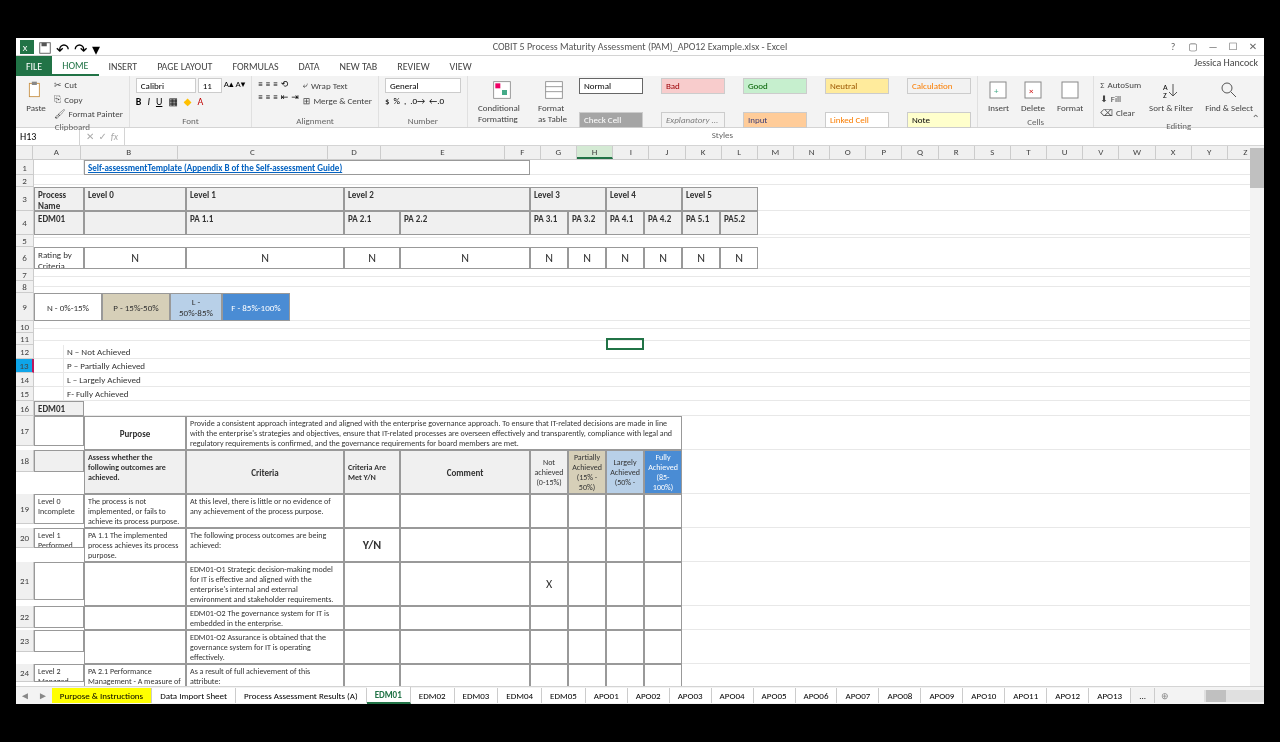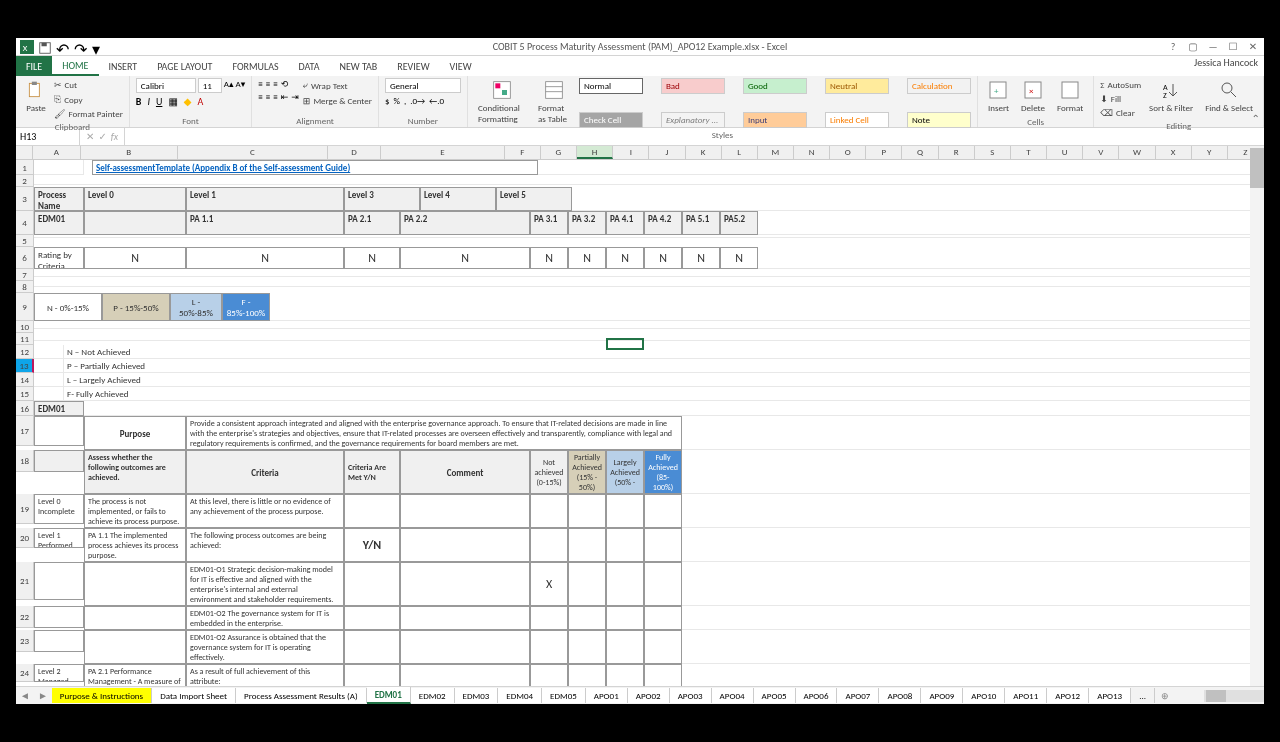--- a/index.html
+++ b/index.html
@@ -57,21 +57,21 @@
 .colhdr .ch { border-right: 1px solid #ccc; text-align: center; color: #444; }
 .colhdr .ch.sel { background: #d4ead4; border-bottom: 2px solid #217346; }
 .rows { position: relative; }
 .row { display: flex; align-items: stretch; }
 .row .rn { width: 18px; background: #f0f0f0; border-right: 1px solid #ccc; border-bottom: 1px solid #ccc; font-size: 9px; text-align: center; color: #444; display: flex; align-items: center; justify-content: center; }
 .row .rn.sel { background: #0ea5e9; border-right: 2px solid #be185d; }
 .cell { border-right: 1px solid #e8e8e8; border-bottom: 1px solid #e8e8e8; font-size: 9px; padding: 1px 3px; color: #333; overflow: hidden; display: flex; align-items: flex-start; }
 .bcell { border: 1px solid #999; }
 .hdrcell { background: #f0f0f0; font-weight: bold; }
 .center { justify-content: center; align-items: center; }
-.link { color: #0563c1; text-decoration: underline; font-weight: bold; margin-left: 8px; }
+.link { color: #0563c1; text-decoration: underline; font-weight: bold; }
 .leg-n { background: #fff; text-align: center; justify-content: center; align-items: center; font-size: 9px; }
 .leg-p { background: #d6cfb8; text-align: center; justify-content: center; align-items: center; font-size: 9px; }
 .leg-l { background: #b8d0e8; text-align: center; justify-content: center; align-items: center; font-size: 9px; }
 .leg-f { background: #4a8cd4; color: #fff; text-align: center; justify-content: center; align-items: center; font-size: 9px; }
 .crit-na { background: #f0f0f0; font-size: 8px; text-align: center; }
 .crit-pa { background: #d6cfb8; font-size: 8px; text-align: center; }
 .crit-la { background: #b8d0e8; font-size: 8px; text-align: center; }
 .crit-fa { background: #4a8cd4; color: #fff; font-size: 8px; text-align: center; }
 .yn { font-size: 12px; font-weight: bold; justify-content: center; align-items: center; }
 .x { font-size: 12px; justify-content: center; align-items: center; }
@@ -356,20 +356,21 @@
       <div class="row">
           <div class="rn">2</div>
           <div class="cell" style="flex:1;height:10px"></div>
         </div>
 
       <div class="row">
           <div class="rn" style="height:24px">3</div>
         <div class="cell bcell hdrcell" style="width:50px;height:24px">Process Name</div>
         <div class="cell bcell hdrcell" style="width:102px">Level 0</div>
         <div class="cell bcell hdrcell" style="width:158px">Level 1</div>
+        <div class="cell bcell hdrcell" style="width:186px">Level 2</div>
         <div class="cell bcell hdrcell" style="width:76px">Level 3</div>
         <div class="cell bcell hdrcell" style="width:76px">Level 4</div>
         <div class="cell bcell hdrcell" style="width:76px">Level 5</div>
         <div class="cell" style="flex:1"></div>
       </div>
 
       <div class="row">
           <div class="rn" style="height:24px">4</div>
         <div class="cell bcell hdrcell" style="width:50px;height:24px">EDM01</div>
         <div class="cell bcell hdrcell" style="width:102px"></div>
@@ -411,21 +412,21 @@
         </div>
       <div class="row">
           <div class="rn">8</div>
           <div class="cell" style="flex:1;height:6px"></div>
         </div>
       <div class="row">
           <div class="rn" style="height:28px">9</div>
         <div class="cell bcell leg-n" style="width:68px;height:28px">N - 0%-15%</div>
         <div class="cell bcell leg-p" style="width:68px">P - 15%-50%</div>
         <div class="cell bcell leg-l" style="width:52px">L - 50%-85%</div>
-        <div class="cell bcell leg-f" style="width:48px">F - 85%-100%</div>
+        <div class="cell bcell leg-f" style="width:68px">F - 85%-100%</div>
         <div class="cell" style="flex:1"></div>
       </div>
       <div class="row">
           <div class="rn">10</div>
           <div class="cell" style="flex:1;height:8px"></div>
         </div>
       <div class="row">
           <div class="rn">11</div>
           <div class="cell" style="flex:1;height:8px"></div>
         </div>

